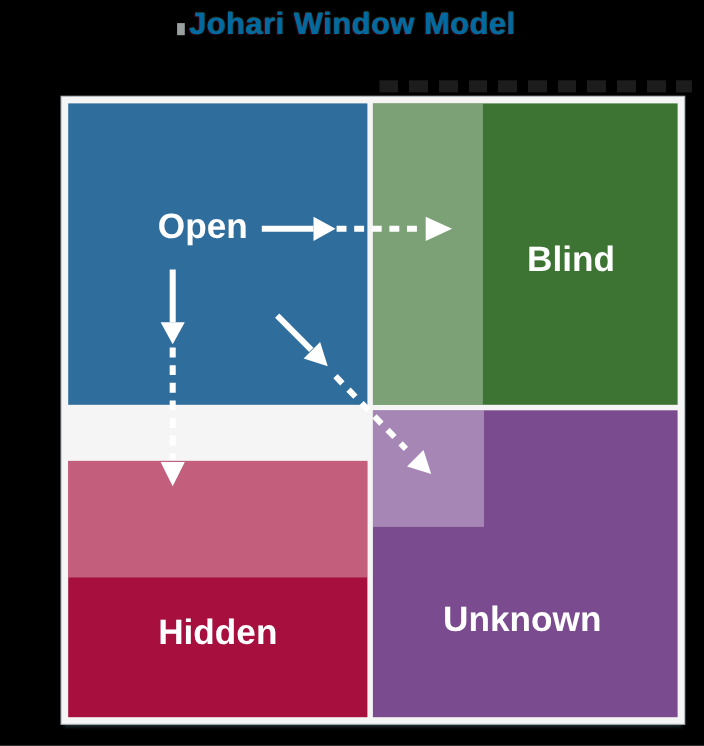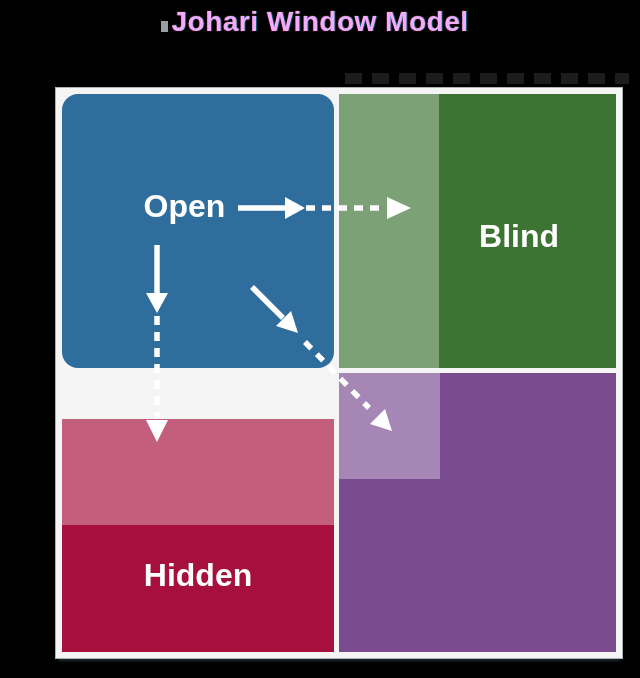--- a/index.html
+++ b/index.html
@@ -4,21 +4,21 @@
 <style>
   html,body{margin:0;padding:0;}
   body{
     width:640px;height:678px;position:relative;overflow:hidden;
     background:#000;
     font-family:"Liberation Sans","DejaVu Sans",sans-serif;
   }
   .title{
     position:absolute;top:6px;left:0;width:100%;
     text-align:center;font-size:28px;font-weight:bold;letter-spacing:.5px;
-    color:#f0abfc;
+    color:#0369a1;
     text-shadow:1px 0 0 rgba(0,225,255,.40), -1px 1px 0 rgba(160,0,70,.28), 0 -1px 0 rgba(255,180,0,.15);
   }
   .title-artifact{
     position:absolute;left:161px;top:21px;width:7px;height:11px;
     background:#9aa0a0;
   }
   .ghost-band{
     position:absolute;left:345px;top:73px;width:284px;height:11px;
     background:repeating-linear-gradient(90deg,#1c1c1c 0 17px,#000 17px 27px);
   }
@@ -27,21 +27,21 @@
     box-sizing:border-box;background:#f5f5f5;padding:6px;
     box-shadow:0 0 0 1px #aab2b5, 0 5px 3px -2px #202e33;
   }
   .grid{
     display:grid;width:554px;height:558px;
     grid-template-columns:272px 277px;
     grid-template-rows:274px 279px;
     gap:5px;
   }
   .quad{position:relative;overflow:hidden;}
-  .q-open{background:#2e6d9c;border-radius:16px;}
+  .q-open{background:#2e6d9c;}
   .q-blind{background:#3d7433;text-decoration:underline;}
   .q-hidden{background:#a60f3e;margin-top:46px;}
   .q-unknown{background:#7a4b8f;}
   .overlay{position:absolute;background:rgba(255,255,255,.33);}
   .ov-blind{left:0;top:0;width:100px;height:100%;}
   .ov-hidden{left:0;top:0;width:100%;height:106px;}
   .ov-unknown{left:0;top:0;width:101px;height:106px;}
   .qlabel{
     position:absolute;transform:translate(-50%,-50%);
     color:#fff;font-weight:bold;font-size:32px;white-space:nowrap;
@@ -75,20 +75,21 @@
       <span class="qlabel lbl-blind">Blind</span>
     </div>
 
     <div class="quad q-hidden">
       <div class="overlay ov-hidden"></div>
       <span class="qlabel lbl-hidden">Hidden</span>
     </div>
 
     <div class="quad q-unknown">
       <div class="overlay ov-unknown"></div>
+      <span class="qlabel lbl-unknown">Unknown</span>
     </div>
 
   </div>
 </div>
 
 <svg class="arrows" width="640" height="678" viewBox="0 0 640 678">
 
   <line class="ar" x1="238" y1="208" x2="285" y2="208"></line>
   <polygon class="ah" points="305,208 285,197 285,219"></polygon>
   <line class="ar ar-dash" x1="306" y1="208" x2="385" y2="208"></line>

